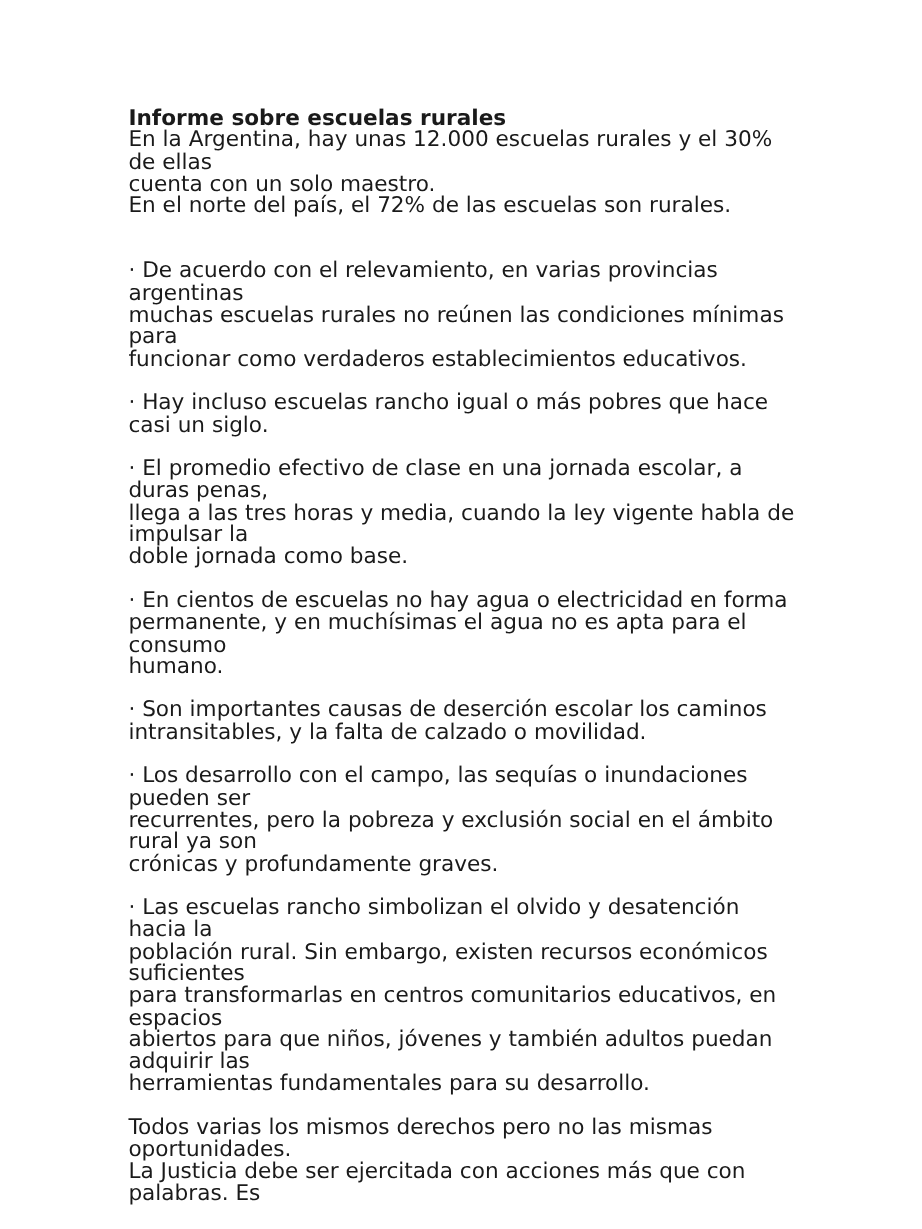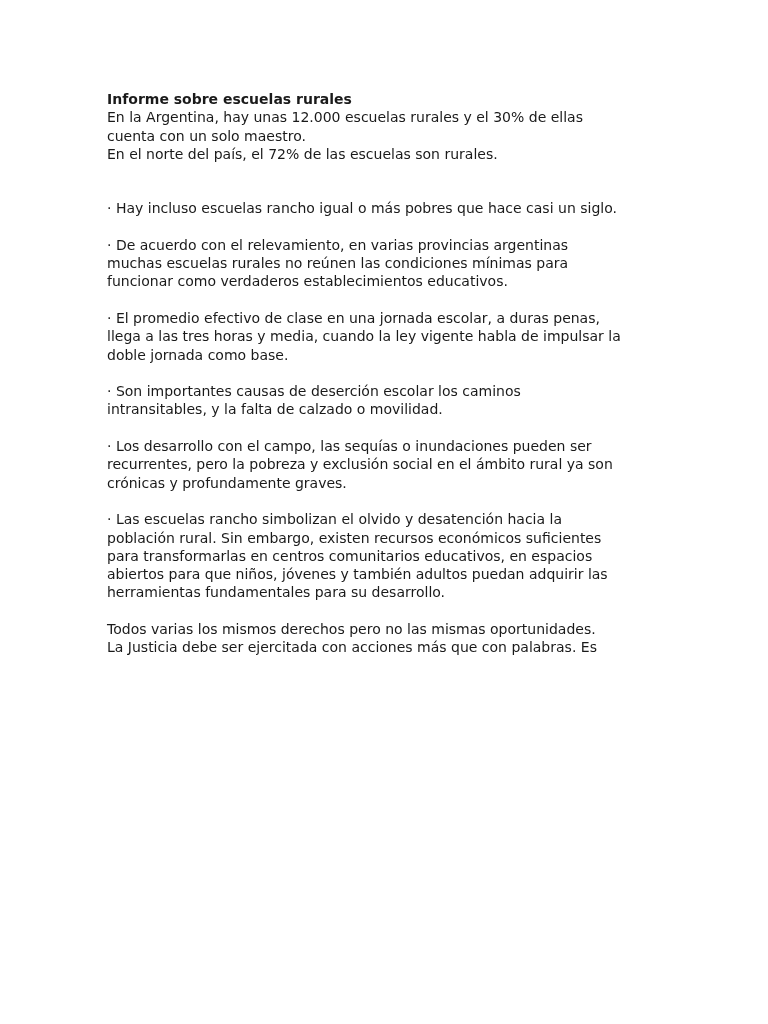--- a/index.html
+++ b/index.html
@@ -4,42 +4,45 @@
   <style>
     html, body { margin: 0; padding: 0; }
     body {
       width: 768px; height: 1024px; overflow: hidden;
       background: #ffffff;
       font-family: "DejaVu Sans", sans-serif;
       color: #1a1a1a;
     }
     .page {
       position: absolute; left: 107px; top: 90px; width: 560px;
-      font-size: 14px; line-height: 18.3px;
+      font-size: 18px; line-height: 18.3px;
     }
     .title { font-weight: bold; margin: 0 0 18px 0; }
     .para { margin: 0; white-space: pre-line; }
     .intro { margin-bottom: 36px; }
     .bullet { margin-bottom: 18.3px; }
   </style>
 </head>
 <body>
 
 <div class="page">
   <p class="para title">Informe sobre escuelas rurales</p>
   <p class="para intro">En la Argentina, hay unas 12.000 escuelas rurales y el 30% de ellas
 cuenta con un solo maestro.
 En el norte del país, el 72% de las escuelas son rurales.</p>
-  <p class="para bullet">· Hay incluso escuelas rancho igual o más pobres que hace casi un siglo.</p>
   <p class="para bullet">· De acuerdo con el relevamiento, en varias provincias argentinas
 muchas escuelas rurales no reúnen las condiciones mínimas para
 funcionar como verdaderos establecimientos educativos.</p>
+  <p class="para bullet">· Hay incluso escuelas rancho igual o más pobres que hace casi un siglo.</p>
   <p class="para bullet">· El promedio efectivo de clase en una jornada escolar, a duras penas,
 llega a las tres horas y media, cuando la ley vigente habla de impulsar la
 doble jornada como base.</p>
+  <p class="para bullet">· En cientos de escuelas no hay agua o electricidad en forma
+permanente, y en muchísimas el agua no es apta para el consumo
+humano.</p>
   <p class="para bullet">· Son importantes causas de deserción escolar los caminos
 intransitables, y la falta de calzado o movilidad.</p>
   <p class="para bullet">· Los desarrollo con el campo, las sequías o inundaciones pueden ser
 recurrentes, pero la pobreza y exclusión social en el ámbito rural ya son
 crónicas y profundamente graves.</p>
   <p class="para bullet">· Las escuelas rancho simbolizan el olvido y desatención hacia la
 población rural. Sin embargo, existen recursos económicos suficientes
 para transformarlas en centros comunitarios educativos, en espacios
 abiertos para que niños, jóvenes y también adultos puedan adquirir las
 herramientas fundamentales para su desarrollo.</p>

